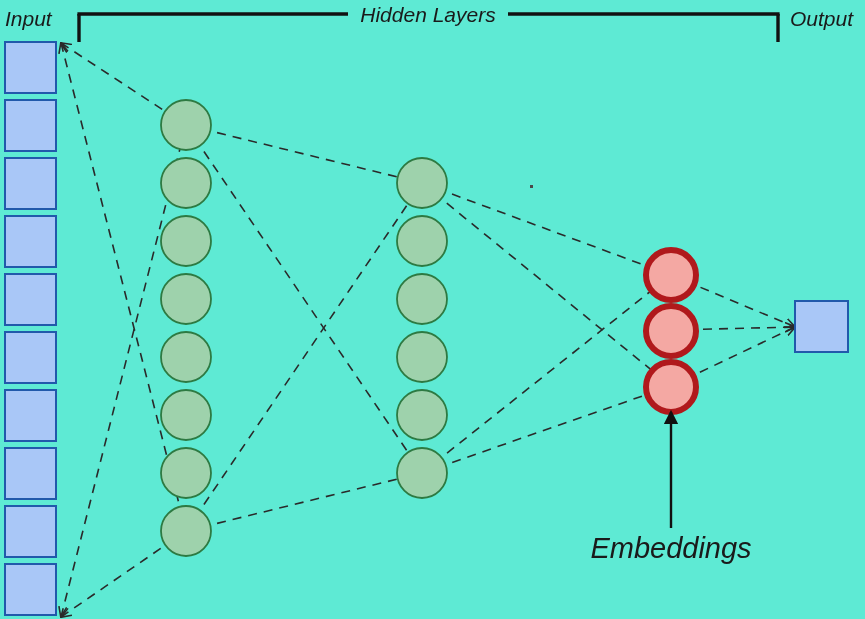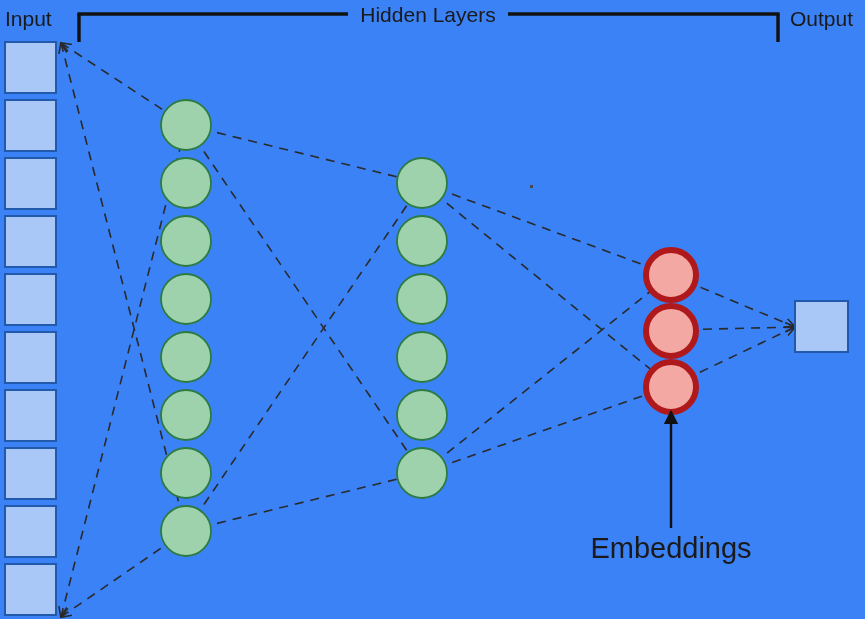--- a/index.html
+++ b/index.html
@@ -7,22 +7,23 @@
     padding: 0;
     background: #ffffff;
   }
   body {
     font-family: "Liberation Sans", sans-serif;
   }
   #canvas {
     position: relative;
     width: 865px;
     height: 619px;
-    background: #3b82f6;
+    background: #5eead4;
     overflow: hidden;
+    font-style: italic;
   }
   #diagram-svg {
     position: absolute;
     left: 0;
     top: 0;
     width: 865px;
     height: 619px;
   }
   .lbl {
     fill: #1a1a1a;

